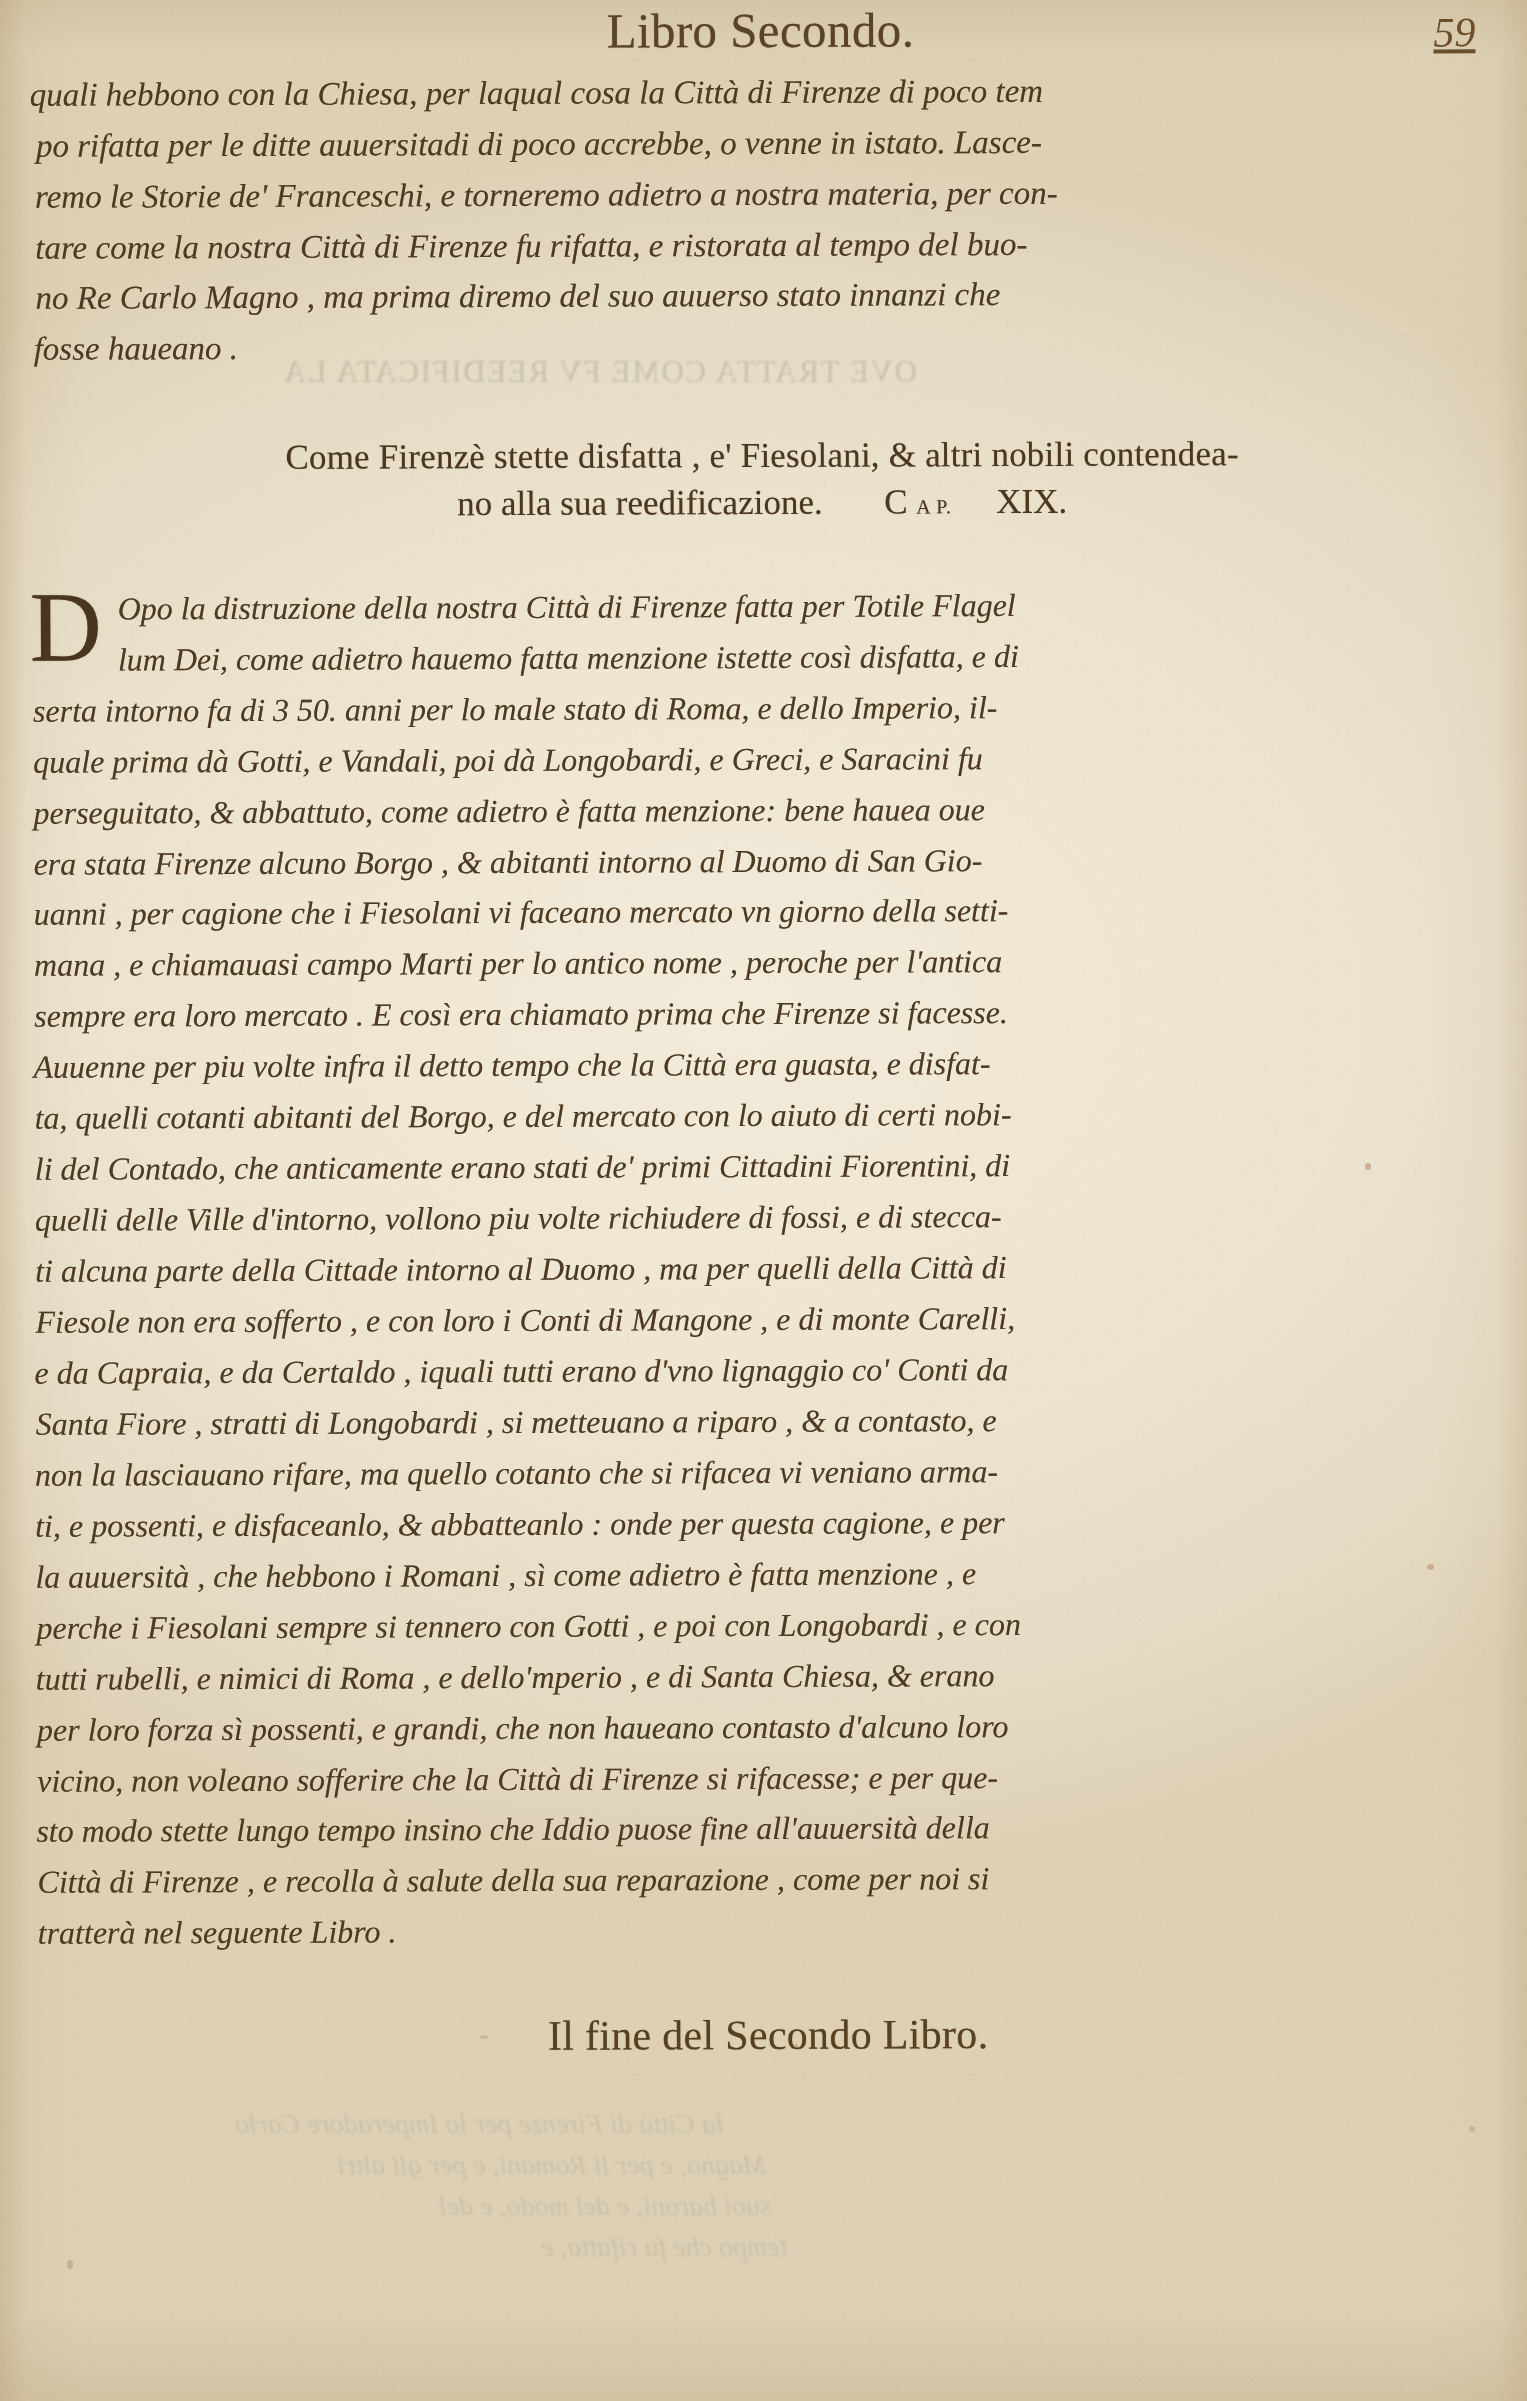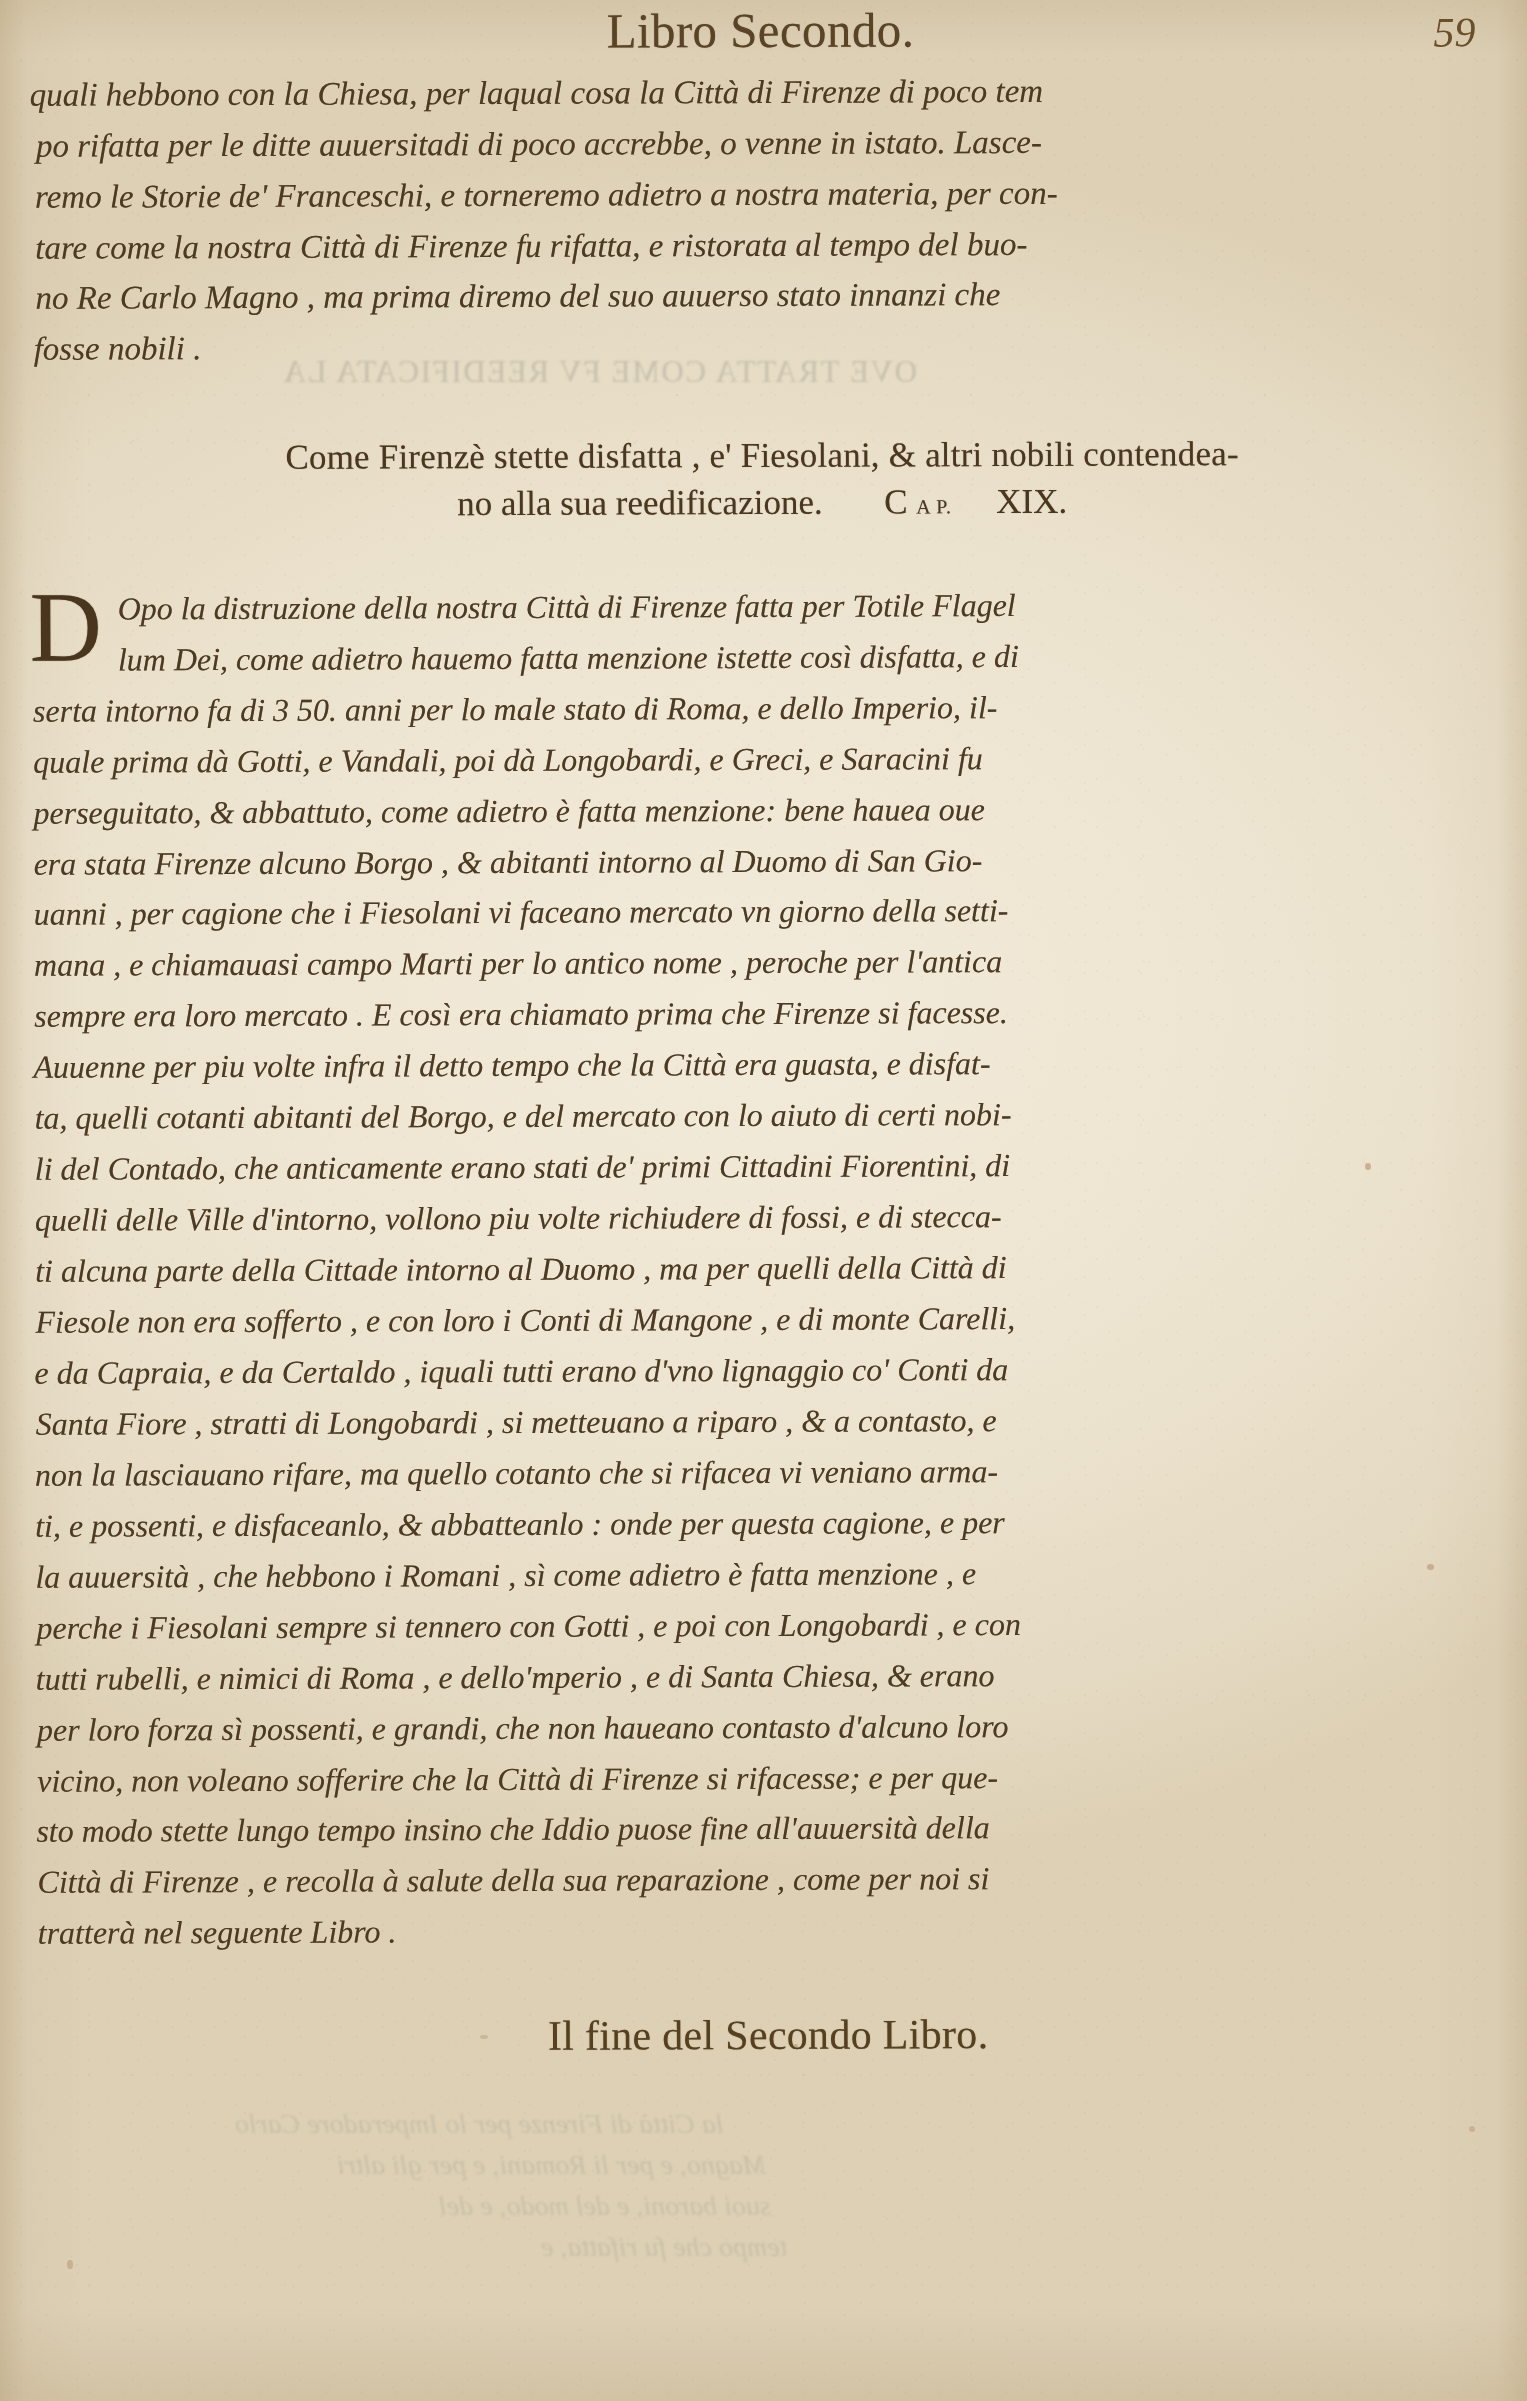--- a/index.html
+++ b/index.html
@@ -63,20 +63,21 @@
   }
   #running-title{
     position:absolute;left:0;right:0;top:1.6px;text-align:center;
     font-size:49px;color:#5a4326;letter-spacing:0.4px;
     text-shadow:0 0 0.9px rgba(90,67,38,.55);
   }
   #folio{
     position:absolute;right:49px;top:11px;
     font-size:42px;color:#6b4f2b;font-family:"Liberation Serif",serif;
     font-style:italic;
+    text-decoration:underline;
   }
 
   
   .tline{
     position:absolute;
     font-style:italic;
     color:#4d3a22;
     white-space:nowrap;
     text-shadow:0 0 0.6px rgba(77,58,34,.45);
   }
@@ -148,21 +149,21 @@
       <div id="running-title">Libro Secondo.</div>
       <div id="folio">59</div>
     </div>
 
     <div class="top">
       <div class="tline" style="left: 33px; top: 74px; transform-origin: left top;">quali hebbono con la Chiesa, per laqual cosa la Città di Firenze di poco tem</div>
       <div class="tline" style="left: 39px; top: 125px; transform-origin: left top;">po rifatta per le ditte auuersitadi di poco accrebbe, o venne in istato. Lasce-</div>
       <div class="tline" style="left: 38px; top: 176px; transform-origin: left top;">remo le Storie de' Franceschi, e torneremo adietro a nostra materia, per con-</div>
       <div class="tline" style="left: 38px; top: 227px; transform-origin: left top;">tare come la nostra Città di Firenze fu rifatta, e ristorata al tempo del buo-</div>
       <div class="tline" style="left: 38px; top: 277px; transform-origin: left top;">no  Re Carlo Magno , ma  prima diremo del suo auuerso stato  innanzi che</div>
-      <div class="tline" style="left:36px;top:328px;">fosse nobili .</div>
+      <div class="tline" style="left:36px;top:328px;">fosse haueano .</div>
     </div>
 
     <div class="chead" id="chead1">Come Firenzè stette disfatta , e' Fiesolani, &amp; altri nobili contendea-</div>
     <div class="chead" id="chead2">
       <span class="grp">no alla sua reedificazione.</span>
       <span class="sp-wide"></span>
       <span class="cap-big">C</span>
       <span class="cap-small">A P.</span>
       <span class="sp-mid"></span>
       <span class="cap-big">XIX.</span>

